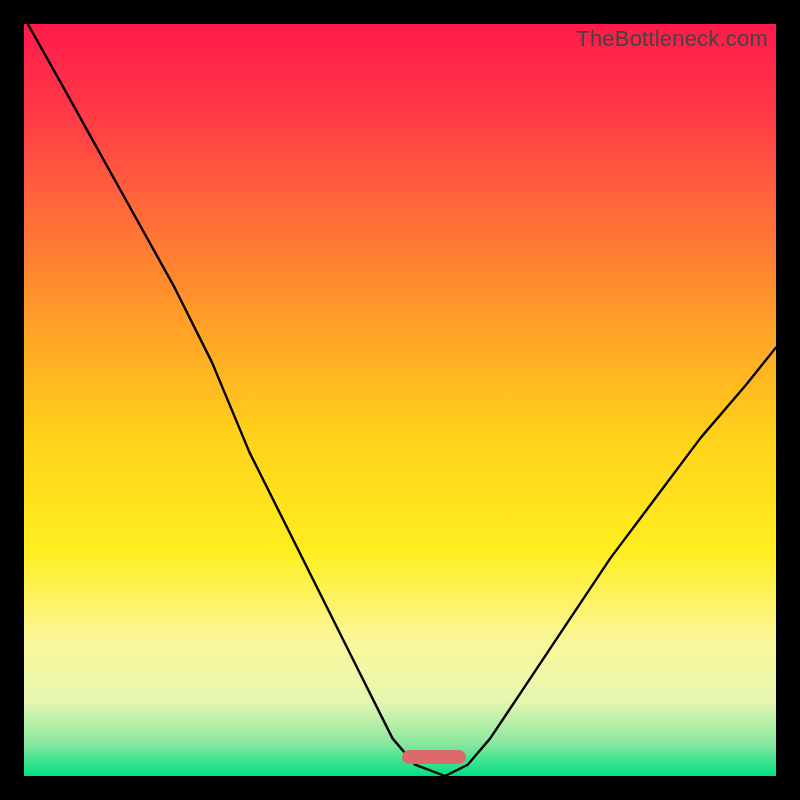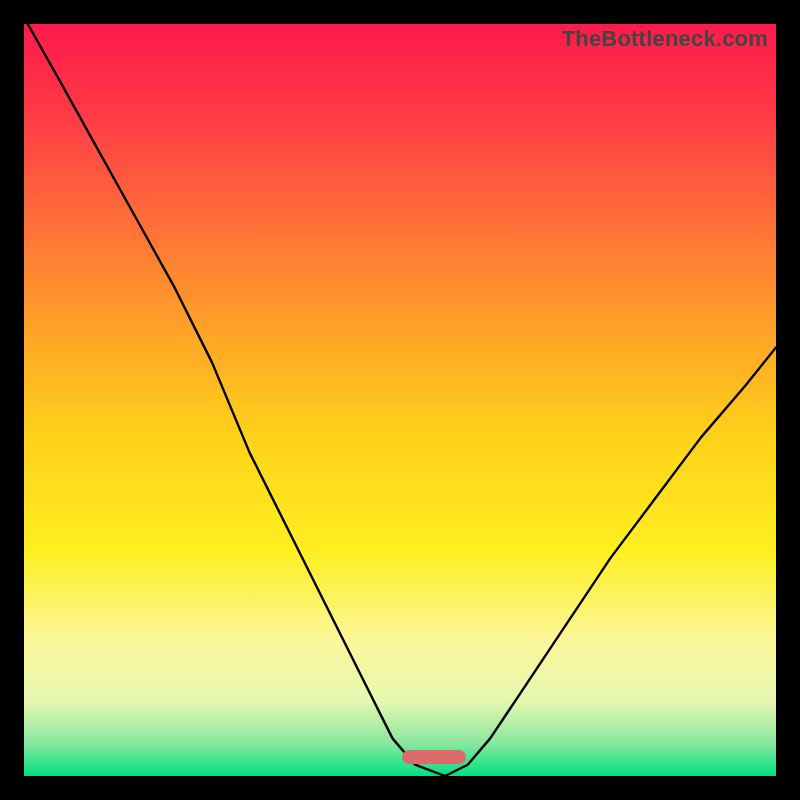--- a/index.html
+++ b/index.html
@@ -24,21 +24,21 @@
     width: 752px;
     height: 752px;
     overflow: hidden;
   }
   .watermark {
     position: absolute;
     top: 2px;
     right: 8px;
     color: #444;
     font-size: 22px;
-    font-weight: 700;
+    font-weight: 400;
     pointer-events: none;
     font-family: Arial, Helvetica, sans-serif;
     letter-spacing: 0.2px;
   }
   svg {
     display: block;
     width: 100%;
     height: 100%;
   }
   .marker {

